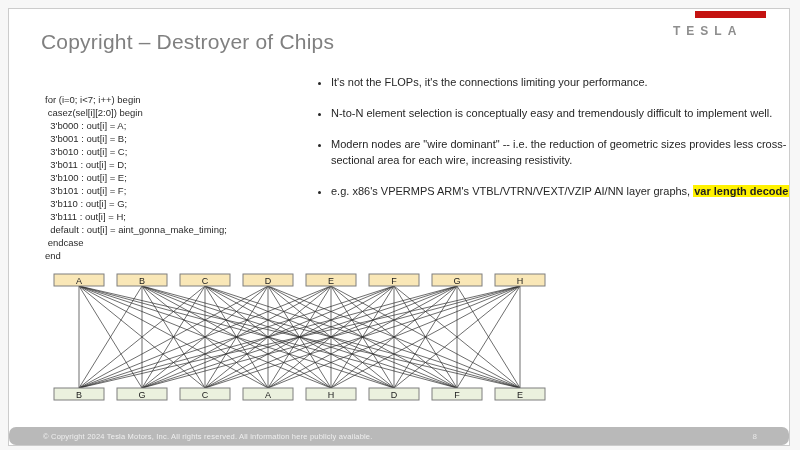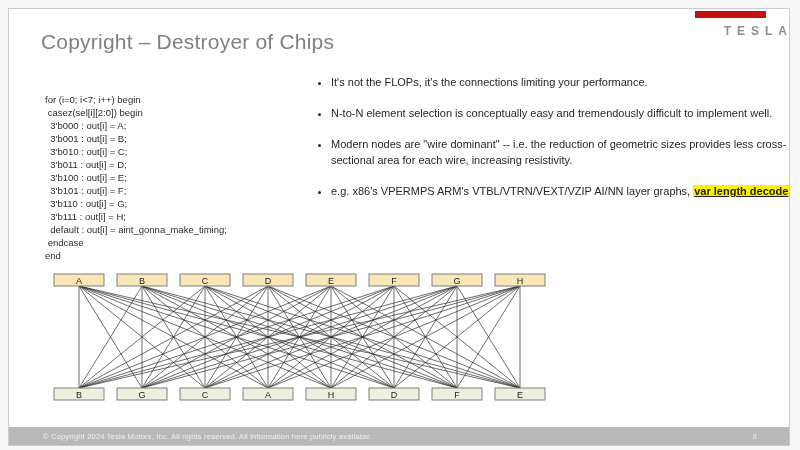--- a/index.html
+++ b/index.html
@@ -10,41 +10,41 @@
     -webkit-font-smoothing:antialiased;
   }
   .slide{
     position:absolute;left:8px;top:8px;width:782px;height:438px;
     background:#ffffff;border:1px solid #cccccc;box-sizing:border-box;
   }
   .red-bar{
     position:absolute;left:686px;top:2px;width:71px;height:7px;
   }
   .tesla-wordmark{
-    position:absolute;left:664px;top:15px;width:120px;text-align:right;
+    position:absolute;left:664px;top:15px;width:120px;text-align:left;
     font-size:12px;font-weight:600;letter-spacing:6px;color:#8e8e8e;
   }
   .slide-title{
     position:absolute;left:32px;top:21px;
     font-size:21px;color:#808080;letter-spacing:0.2px;font-weight:400;
   }
   .code-block{
     position:absolute;left:36px;top:84px;margin:0;
     font-family:"Liberation Sans",sans-serif;
     font-size:9.5px;line-height:13px;color:#2b2b2b;
     white-space:pre;
   }
   .bullets{
     position:absolute;left:306px;top:66px;width:478px;margin:0;
     padding-left:16px;list-style:disc;
     font-size:11px;line-height:1.45;color:#262626;
   }
   .bullets li{margin-bottom:15px;}
   .hl{
-    background:#fff200;font-weight:bold;text-decoration:underline;
+    background:#fff200;font-weight:bold;
     color:#1f1f1f;padding:0 1px;
   }
   .diagram{
     position:absolute;left:32px;top:260px;width:520px;height:142px;
   }
   .diagram line{stroke:#2f2f2f;stroke-width:0.7;}
   .diagram rect{stroke:#7f7f7f;stroke-width:1;}
   .diagram text{
     font-family:"Liberation Sans",sans-serif;font-size:9px;fill:#1a1a1a;
     text-anchor:middle;
@@ -181,18 +181,18 @@
       <rect x="265" y="119" width="50" height="12" fill="#ebf1de"></rect>
       <text x="290" y="128.5">H</text>
       <rect x="328" y="119" width="50" height="12" fill="#ebf1de"></rect>
       <text x="353" y="128.5">D</text>
       <rect x="391" y="119" width="50" height="12" fill="#ebf1de"></rect>
       <text x="416" y="128.5">F</text>
       <rect x="454" y="119" width="50" height="12" fill="#ebf1de"></rect>
       <text x="479" y="128.5">E</text>
     </svg>
 
-  <div class="footer-bar" style="background: rgb(185, 185, 185);">
+  <div class="footer-bar" style="background: rgb(185, 185, 185); border-radius: 7px;">
     <span class="footer-text">© Copyright 2024 Tesla Motors, Inc. All rights reserved. All information here publicly available.</span>
     <span class="page-number">8</span>
   </div>
 
 </div>
 
 </body></html>

